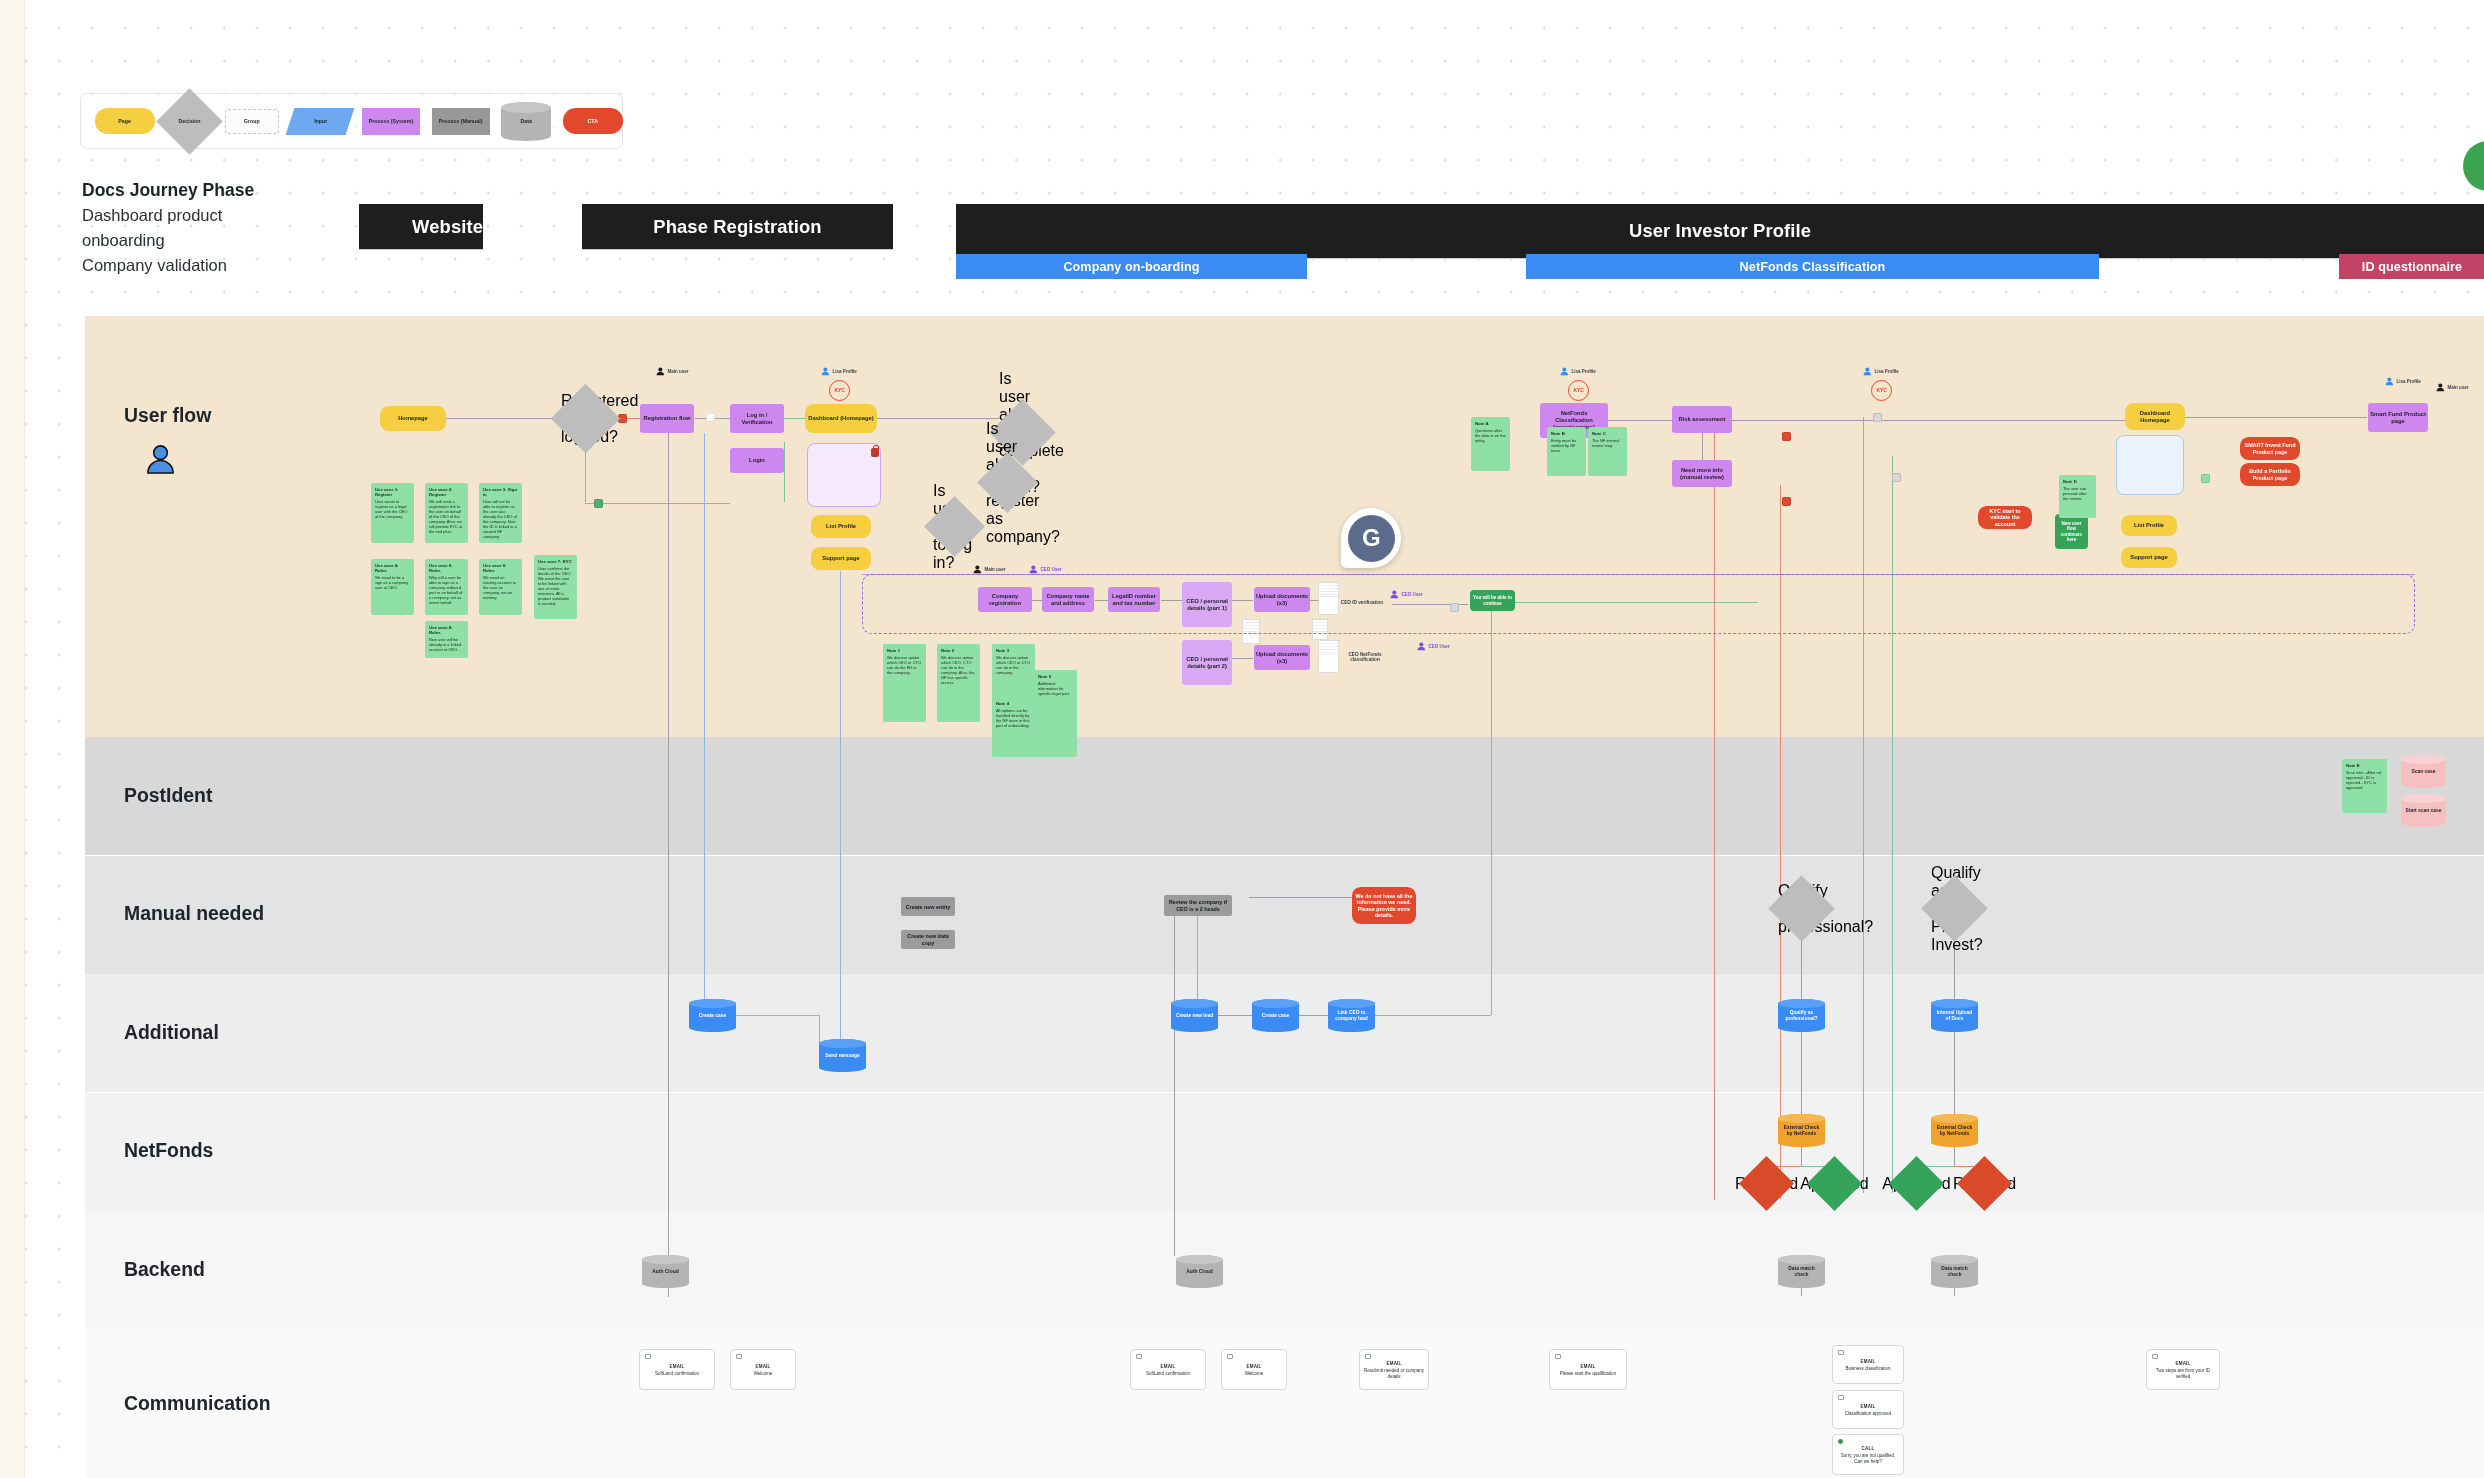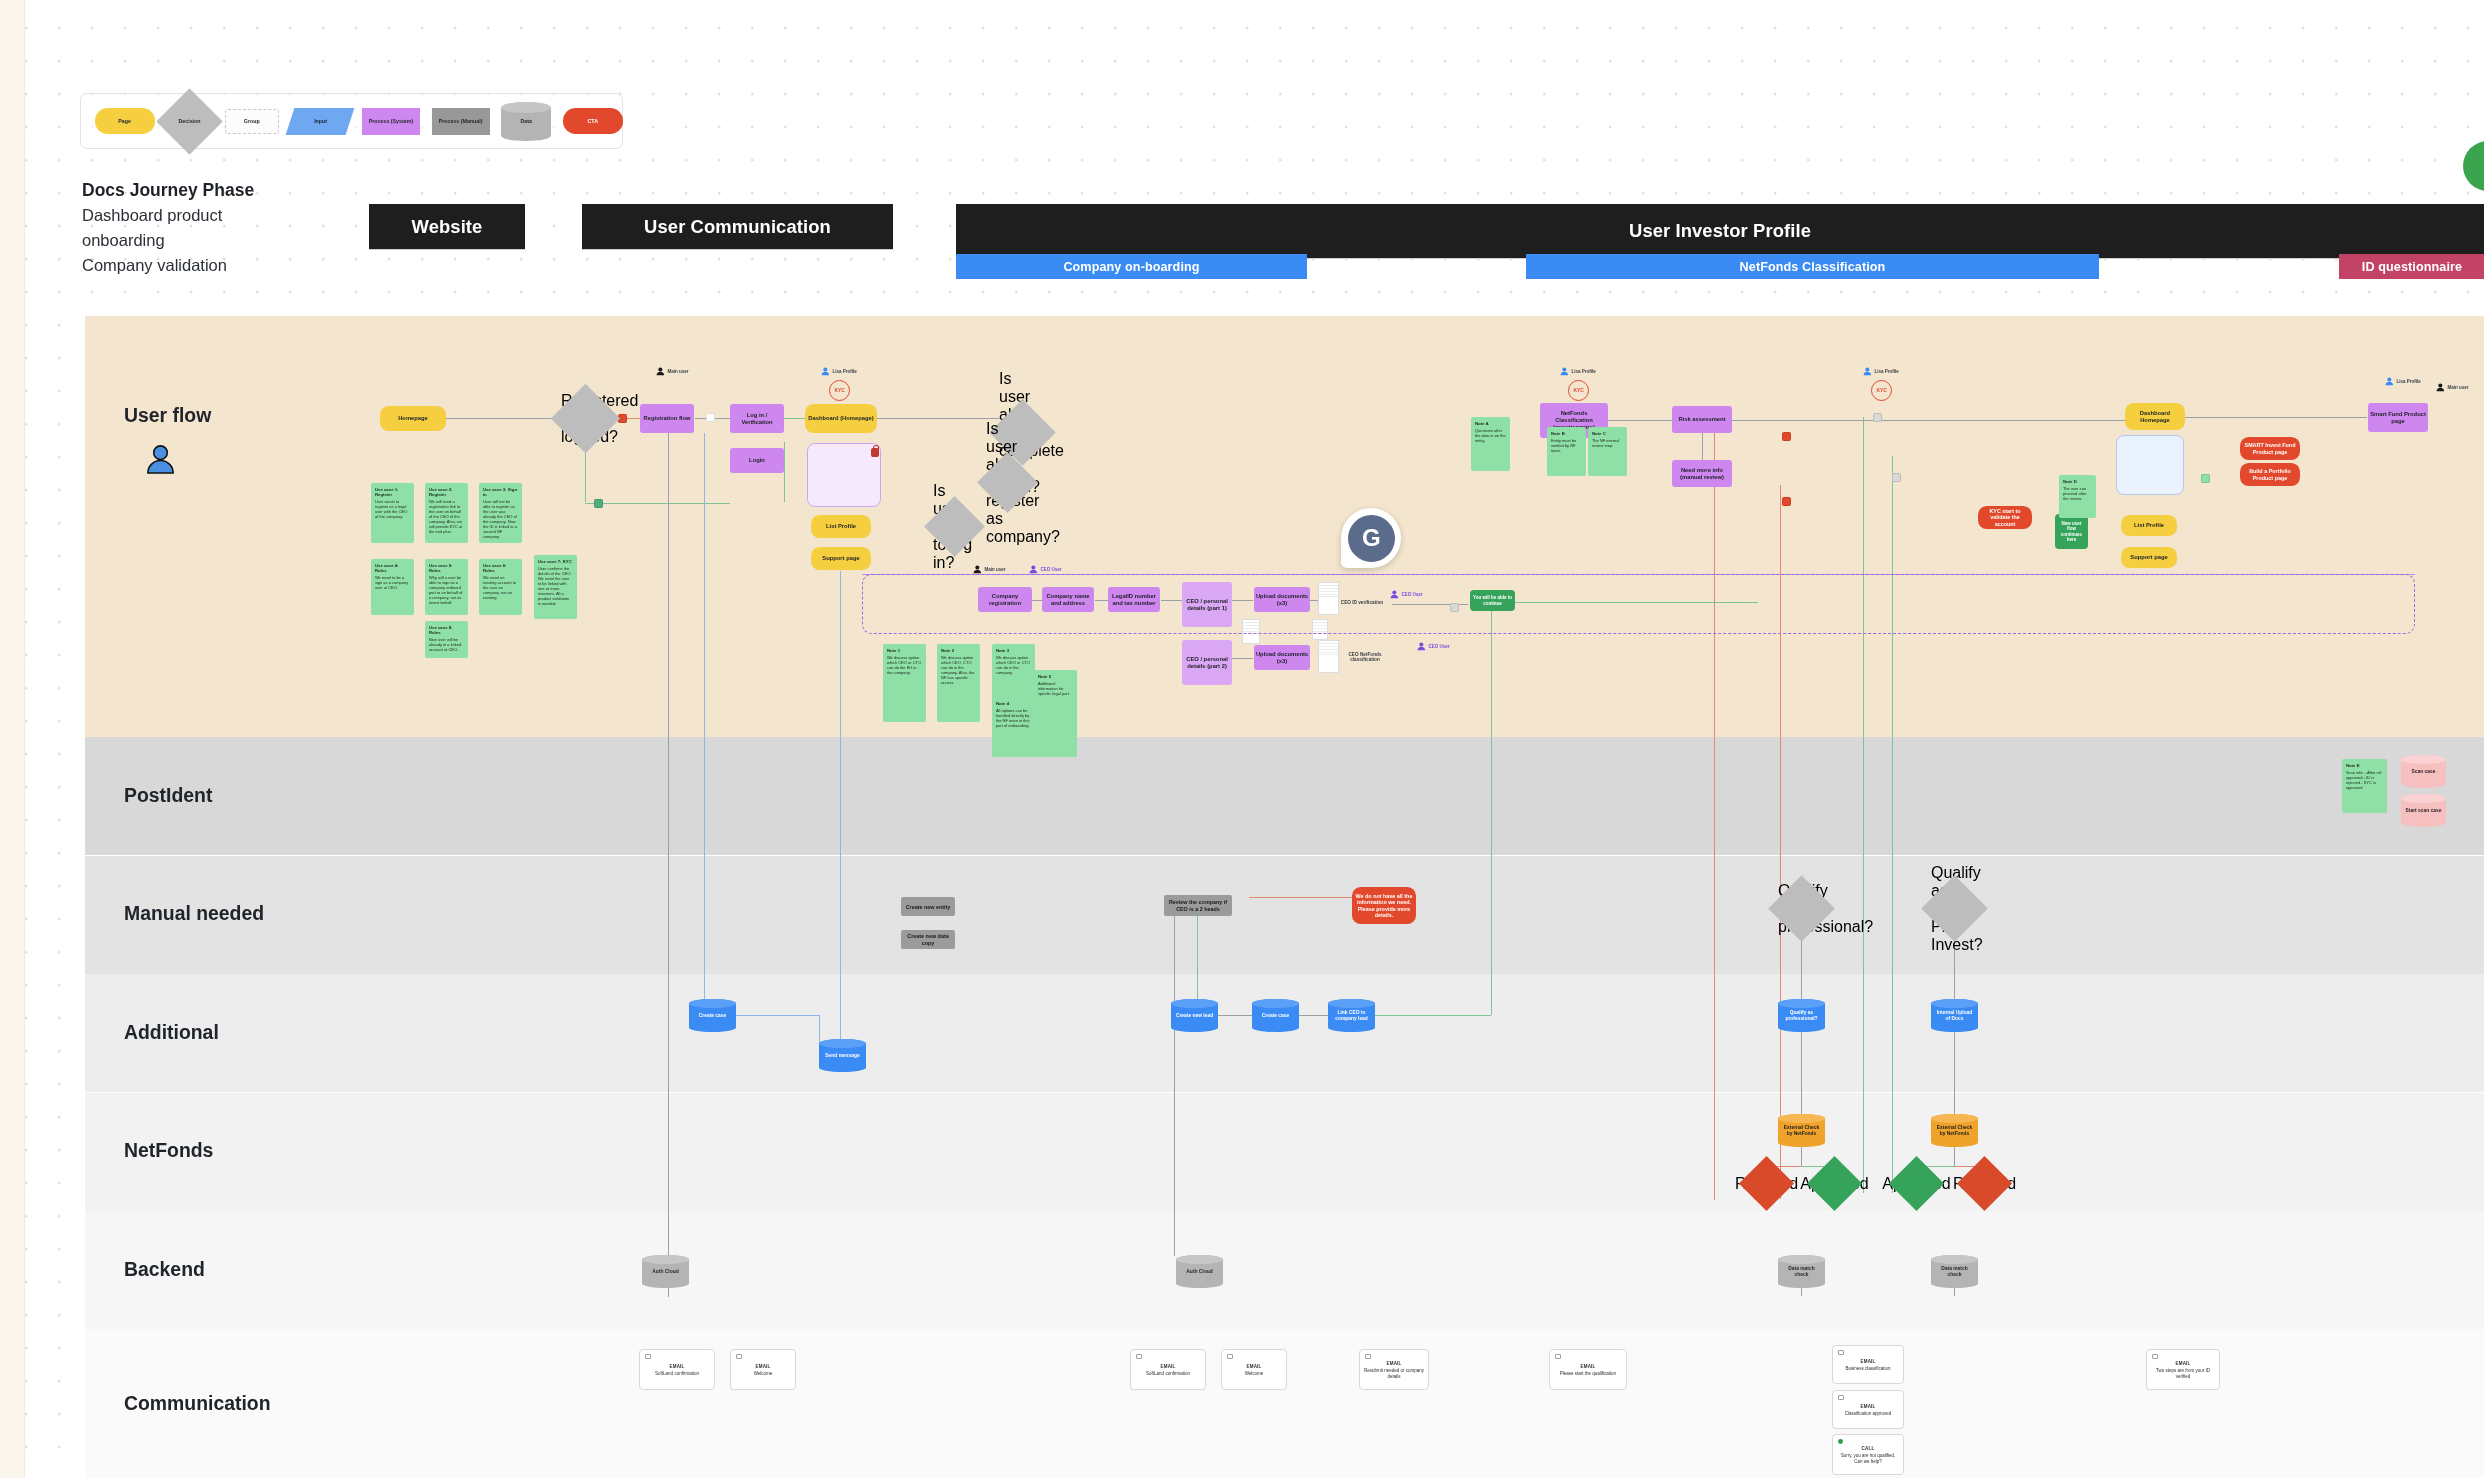--- a/index.html
+++ b/index.html
@@ -184,25 +184,25 @@
   </div>
 
   <div class="phase-labels">
     <div>Docs Journey Phase</div>
     <div class="sub">Dashboard product</div>
     <div class="sub">onboarding</div>
     <div class="sub">Company validation</div>
   </div>
 
   <div id="bars">
-      <div class="bar bar-dark" style="left: 369px; top: 204px; width: 156px; height: 45px;">
+      <div class="bar bar-dark" style="left: 359px; top: 204px; width: 124px; height: 45px; justify-content: flex-end;">
         <div>Website</div>
       </div>
       <div class="bar bar-dark" style="left: 582px; top: 204px; width: 311px; height: 45px;">
-        <div>User Communication</div>
+        <div>Phase Registration</div>
       </div>
       <div class="bar bar-dark" style="left: 956px; top: 204px; width: 1528px; height: 54px;">
         <div>User Investor Profile</div>
       </div>
       <div class="bar bar-blue" style="left: 956px; top: 254px; width: 351px; height: 25px;">
         <div>Company on-boarding</div>
       </div>
       <div class="bar bar-blue" style="left: 1526px; top: 254px; width: 573px; height: 25px;">
         <div>NetFonds Classification</div>
       </div>

